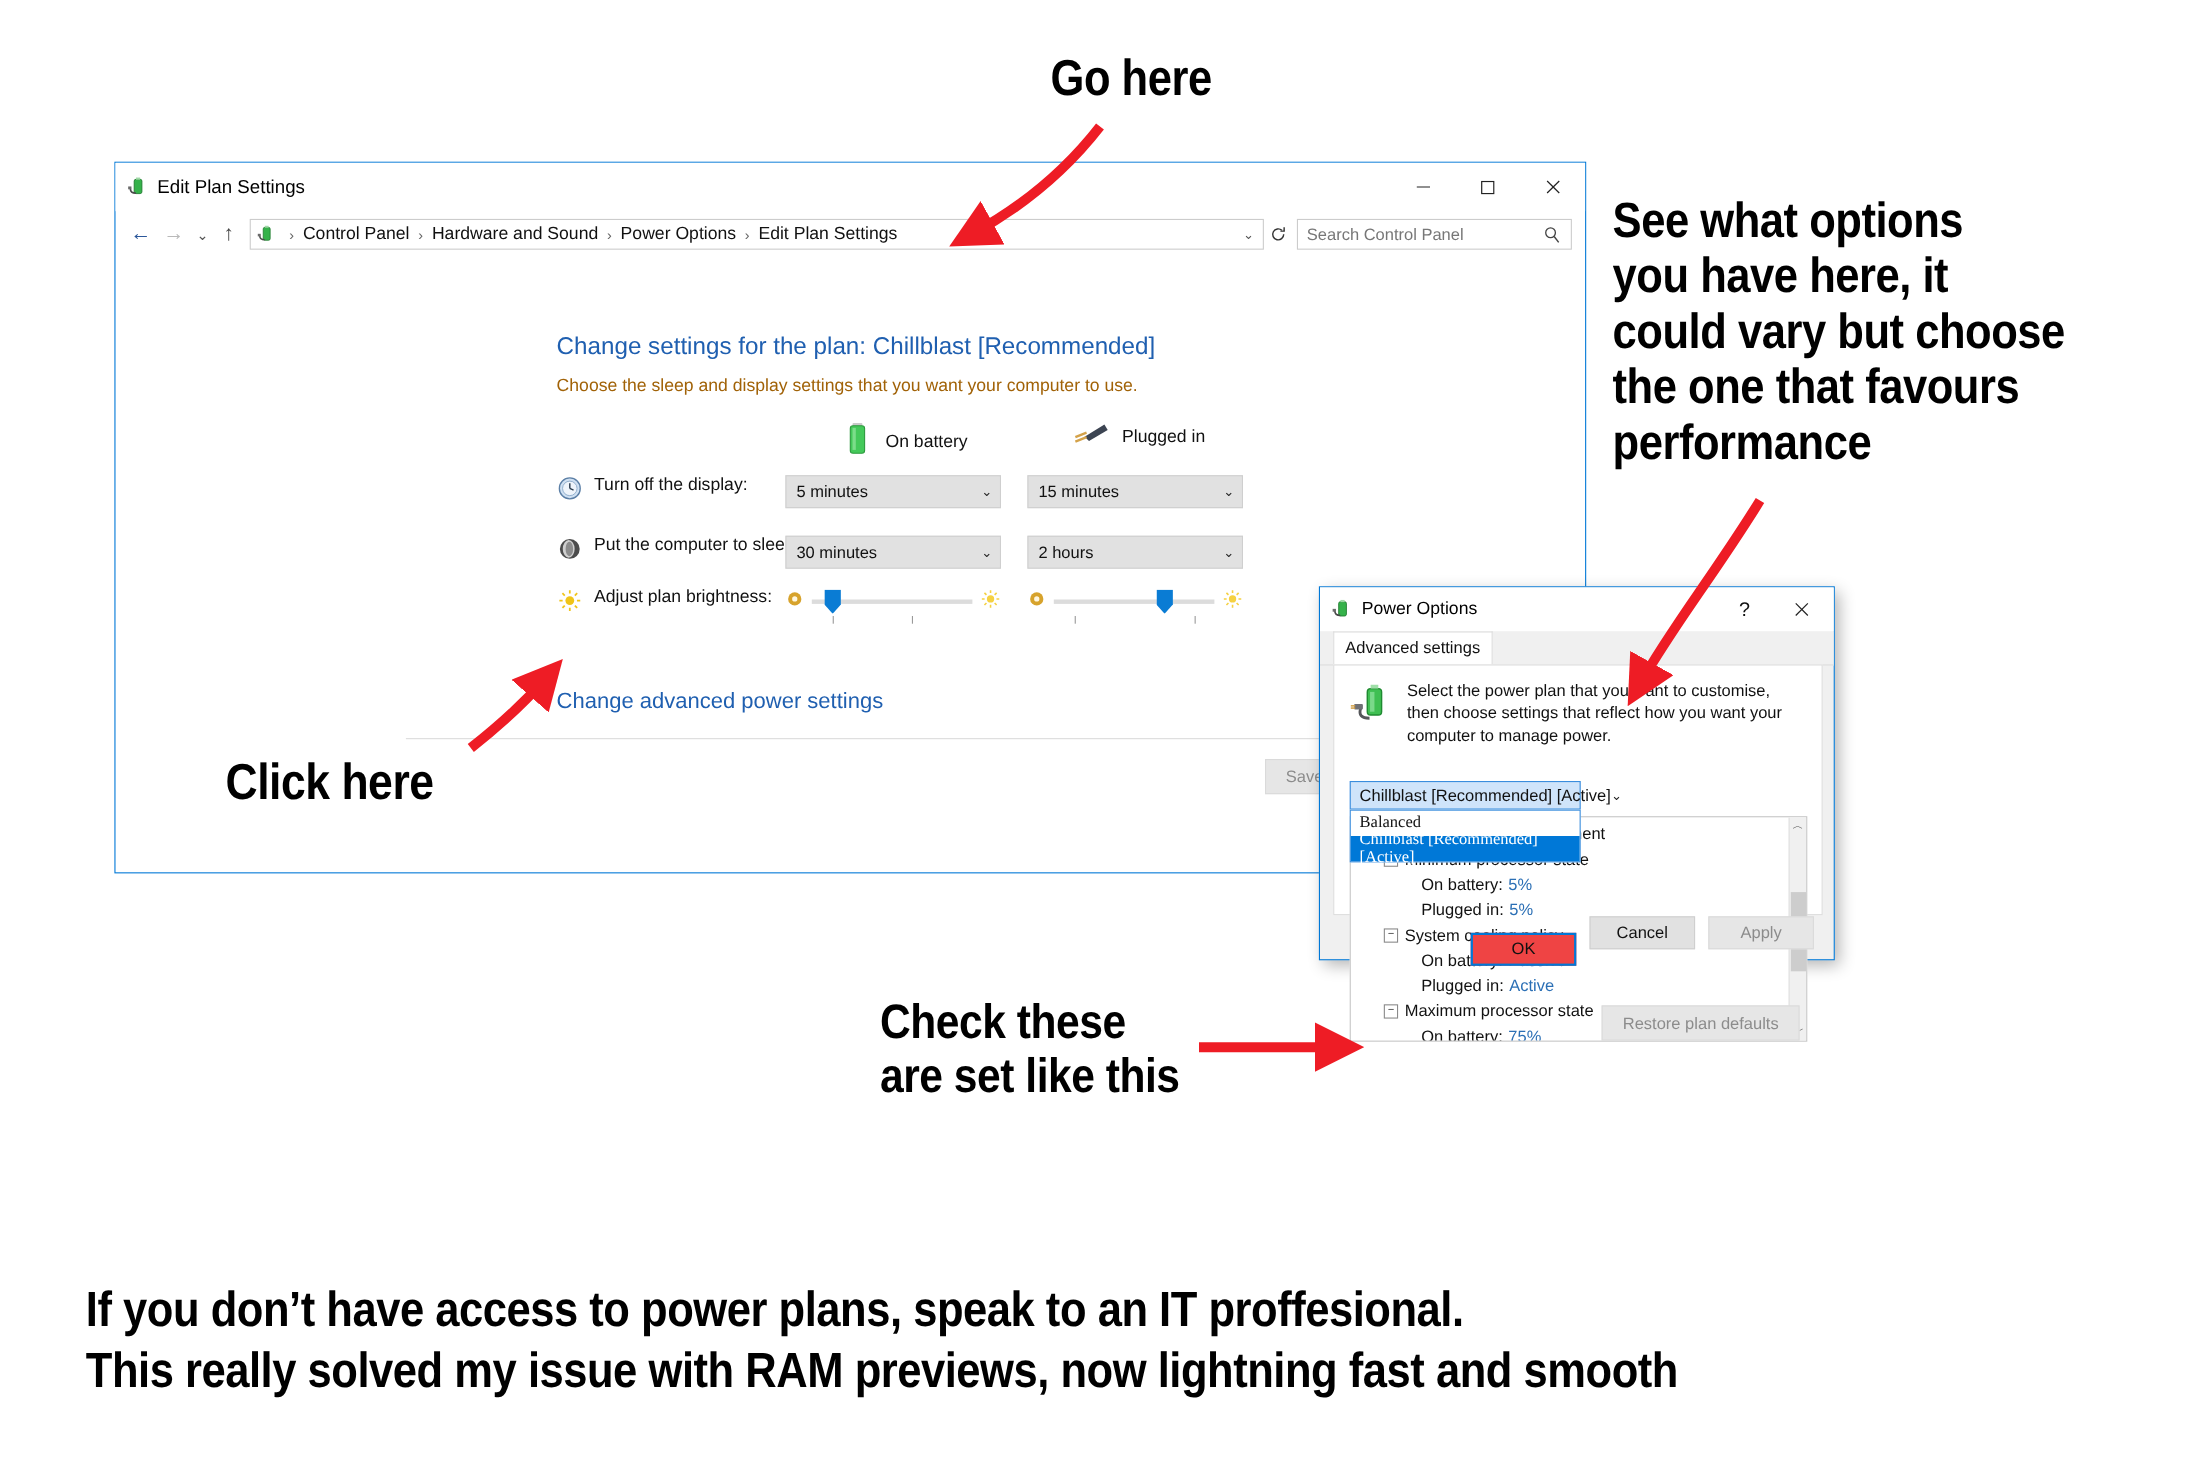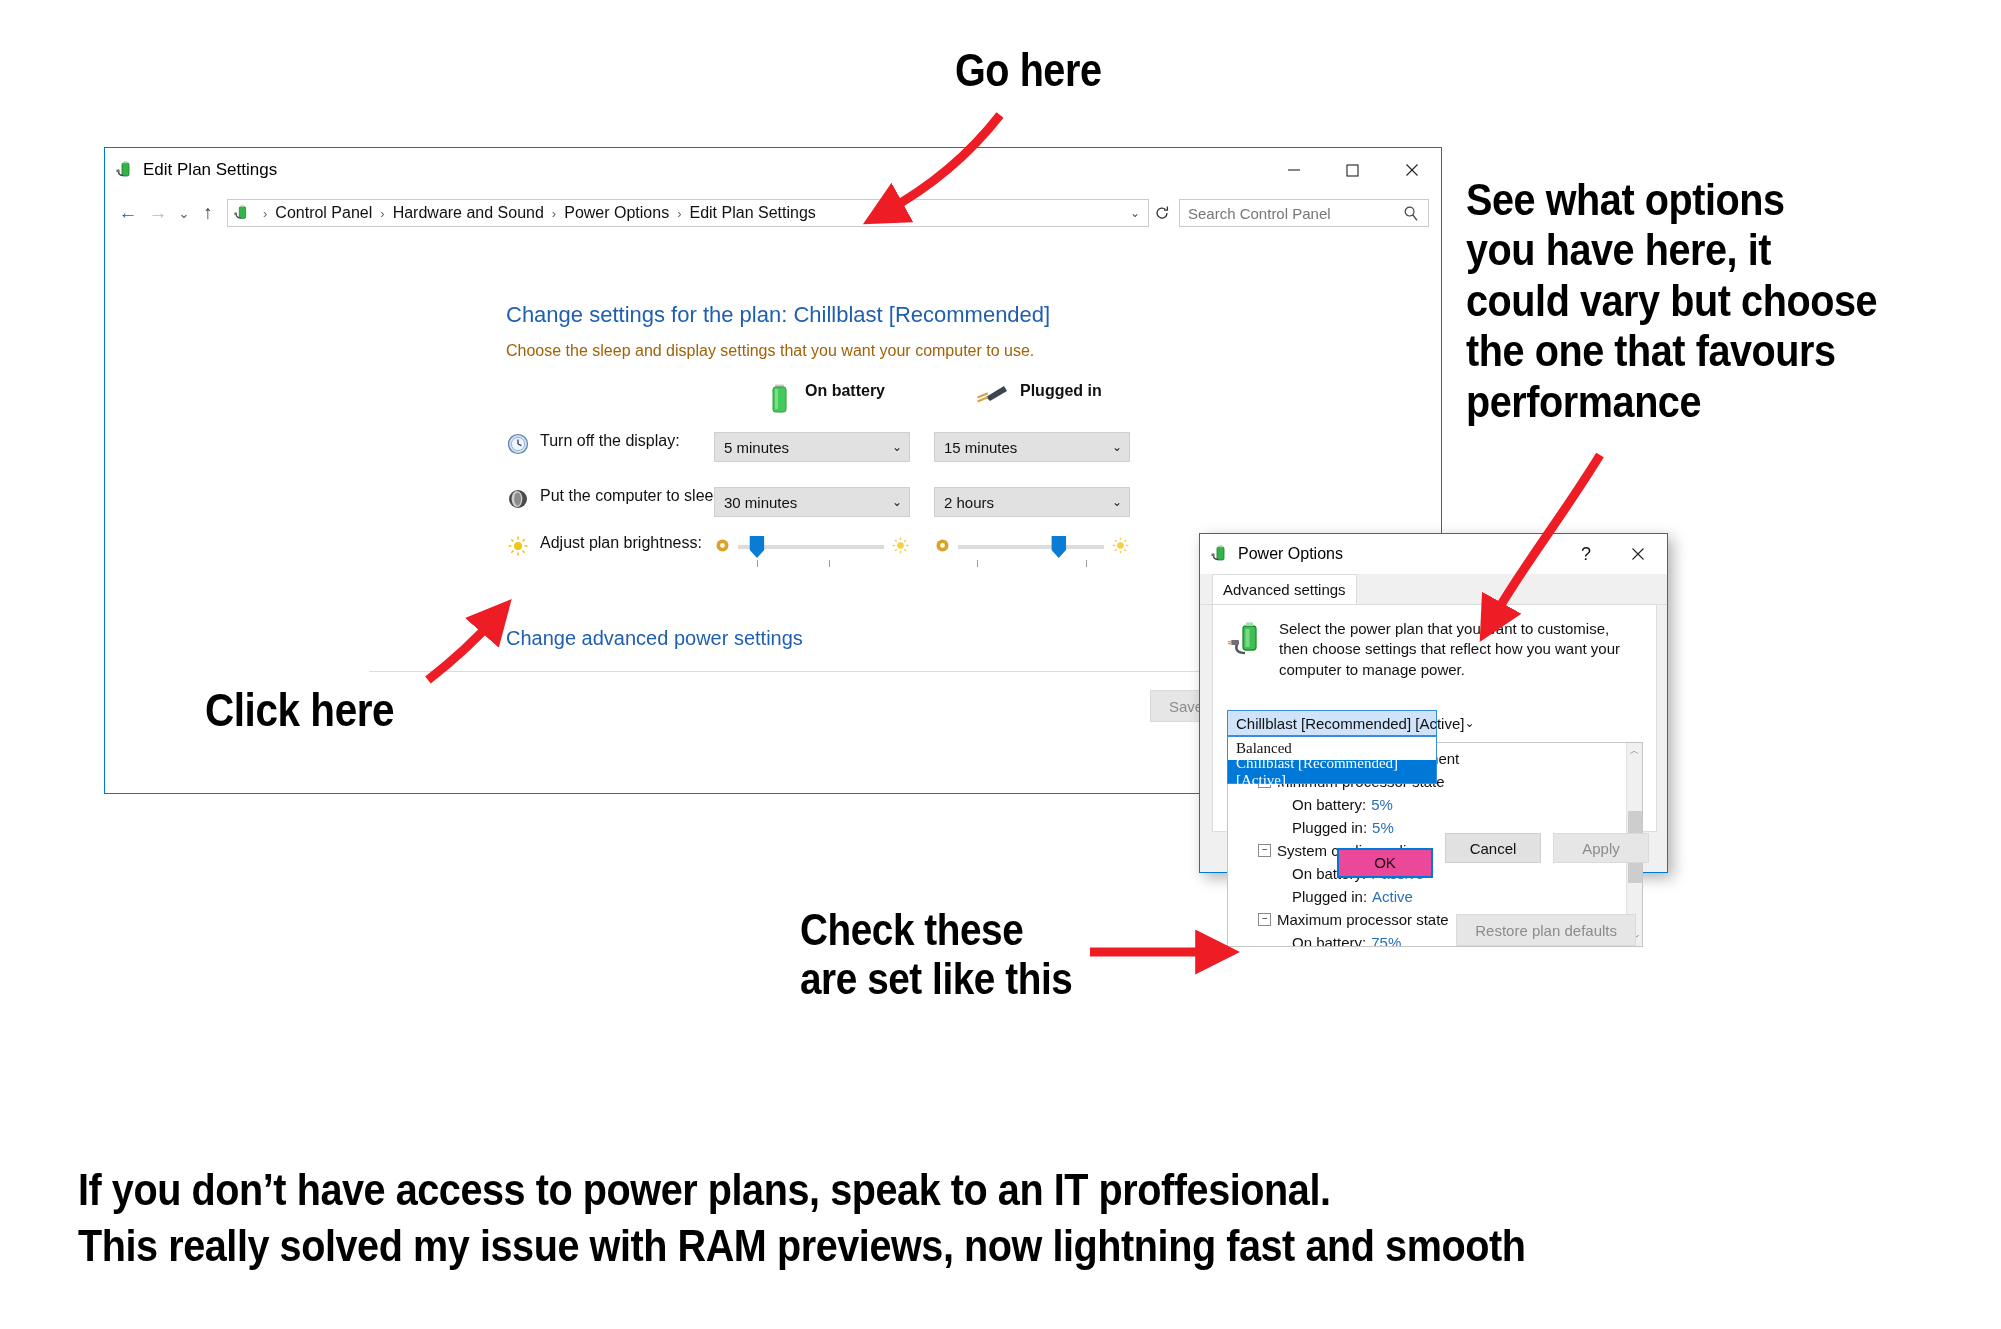--- a/index.html
+++ b/index.html
@@ -116,21 +116,21 @@
     font-size: 22px; color: #1f5fb0;
     white-space: nowrap;
   }
   #page-sub {
     position: absolute; left: 137px; top: 108px;
     font-size: 16px; color: #a16207;
     white-space: nowrap;
   }
 
   .col-head {
-    position: absolute; top: 148px; display: flex;  font-weight: bold;
+    position: absolute; top: 148px; display: flex; align-items: center;
   }
   #col-head-battery { left: 398px; }
   #col-head-plugged { left: 605px; }
   .col-head-label { font-size: 16px; color: #111; margin-left: 12px; white-space: nowrap; }
 
   .settings-row { position: absolute; left: 137px; display: flex; align-items: flex-start; }
   #row-display { top: 198px; }
   #row-sleep { top: 253px; }
   #row-brightness { top: 300px; }
   .row-icon { width: 24px; height: 24px; position: relative; flex: none; }
@@ -170,21 +170,21 @@
   #explorer-buttons {
     position: absolute; right: 28px; top: 456px; display: flex; gap: 12px;
   }
   .win-btn {
     height: 32px; padding: 0 18px; font-size: 15px;
     border: 1px solid #cfcfcf; background: #e1e1e1; color: #111;
     display: flex; align-items: center; justify-content: center;
     box-sizing: border-box; min-width: 118px;
   }
   .win-btn.disabled { color: #8c8c8c; background: #e6e6e6; border-color: #dadada; }
-  .win-btn.default { border: 2px solid #0078d7; background: #ec4899; margin-top: 29px; }
+  .win-btn.default { border: 2px solid #0078d7; background: #ef4444; margin-top: 29px; }
 
   
   #power-dialog {
     position: absolute; left: 1199px; top: 533px;
     width: 469px; height: 340px;
     background: #f0f0f0;
     border: 1px solid #0078d7;
     box-sizing: border-box;
     box-shadow: 5px 5px 14px rgba(0,0,0,0.30);
   }

